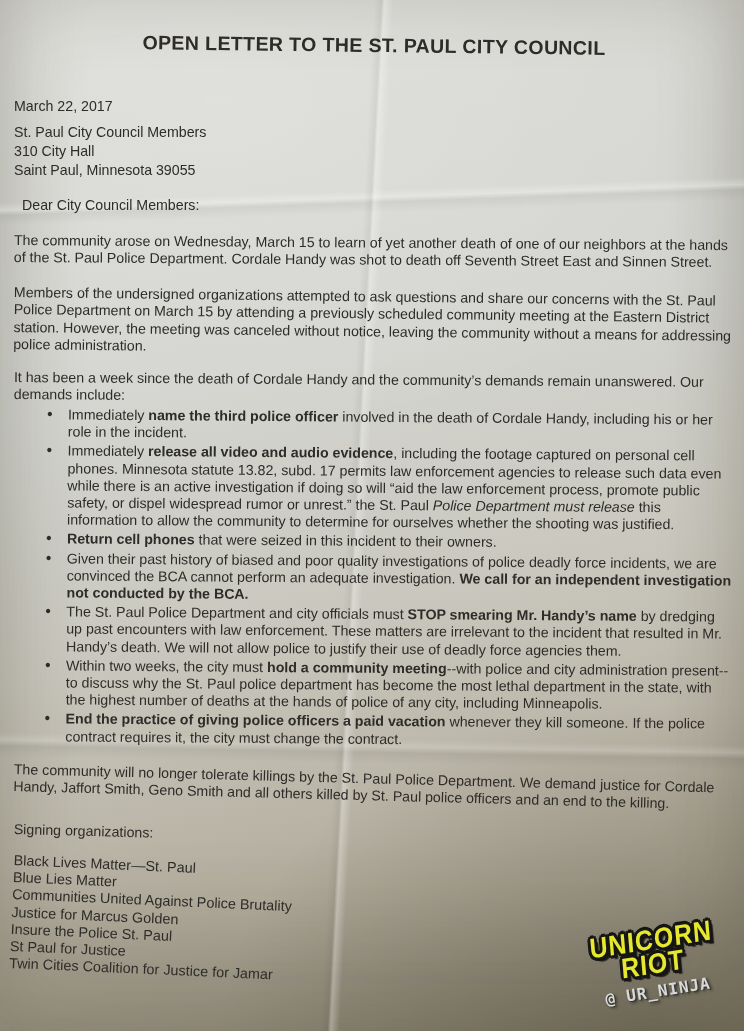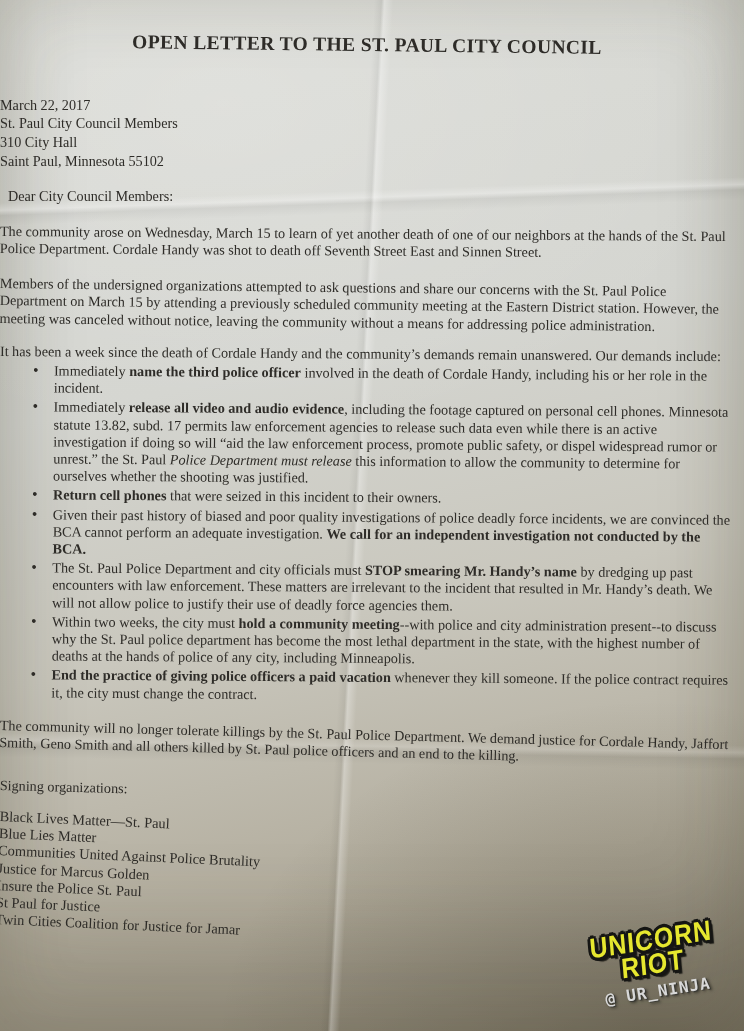--- a/index.html
+++ b/index.html
@@ -19,33 +19,33 @@
   }
   
   .photo::before {
     content: "";
     position: absolute; inset: 0; pointer-events: none;
     background:
       linear-gradient(93deg, rgba(0,0,0,0) 46.9%, rgba(0,0,0,0.05) 47.8%, rgba(255,255,255,0.30) 48.2%, rgba(255,255,255,0) 49.3%),
       linear-gradient(178deg, rgba(0,0,0,0) 19.2%, rgba(255,255,255,0.28) 19.9%, rgba(0,0,0,0.05) 20.4%, rgba(0,0,0,0) 21.4%),
       linear-gradient(181deg, rgba(0,0,0,0) 71.4%, rgba(255,255,255,0.16) 72.1%, rgba(0,0,0,0.06) 72.7%, rgba(0,0,0,0) 73.8%);
   }
-  .content { position: absolute; inset: 0; padding: 0 10px 0 0; font-family: Liberation Serif, serif; }
+  .content { position: absolute; inset: 0; padding: 0 10px 0 14px; }
 
   .title {
     margin: 34px 18px 0 18px;
     text-align: center;
     font-size: 19.5px;
     font-weight: bold;
     letter-spacing: 0.4px;
     transform: rotate(0.7deg);
     white-space: nowrap;
   }
   .body-text { font-size: 14.2px; line-height: 17.4px; }
-  .date-line { margin: 41px 0 0; }
+  .date-line { margin: 41px 0 8px; }
   .address { line-height: 19px; }
   .salutation { margin: 17px 8px 0; }
   .para { margin: 17px 0 0; }
   .demands-intro { margin-top: 16px; }
   .demands {
     list-style: none;
     margin: 2px 0 0;
     padding: 0 0 0 54px;
     transform: rotate(0.45deg);
     transform-origin: 0 0;
@@ -108,21 +108,21 @@
   <div class="content">
 
     <div class="title">OPEN LETTER TO THE ST. PAUL CITY COUNCIL</div>
 
     <div class="body-text date-line">March 22, 2017</div>
 
     <div class="body-text address">
 
     <div class="addr-line">St. Paul City Council Members</div>
         <div class="addr-line">310 City Hall</div>
-        <div class="addr-line">Saint Paul, Minnesota 55102</div>
+        <div class="addr-line">Saint Paul, Minnesota 39055</div>
       </div>
 
     <div class="body-text salutation">Dear City Council Members:</div>
 
     <div class="body-text para tilt-a">The community arose on Wednesday, March 15 to learn of yet another death of one of our neighbors at the hands of the St. Paul Police Department.  Cordale Handy was shot to death off Seventh Street East and Sinnen Street.</div>
 
     <div class="body-text para tilt-b">Members of the undersigned organizations attempted to ask questions and share our concerns with the St. Paul Police Department on March 15 by attending a previously scheduled community meeting at the Eastern District station.  However, the meeting was canceled without notice, leaving the community without a means for addressing police administration.</div>
 
     <div class="body-text para demands-intro tilt-a">It has been a week since the death of Cordale Handy and the community’s demands remain unanswered.  Our demands include:</div>
 

